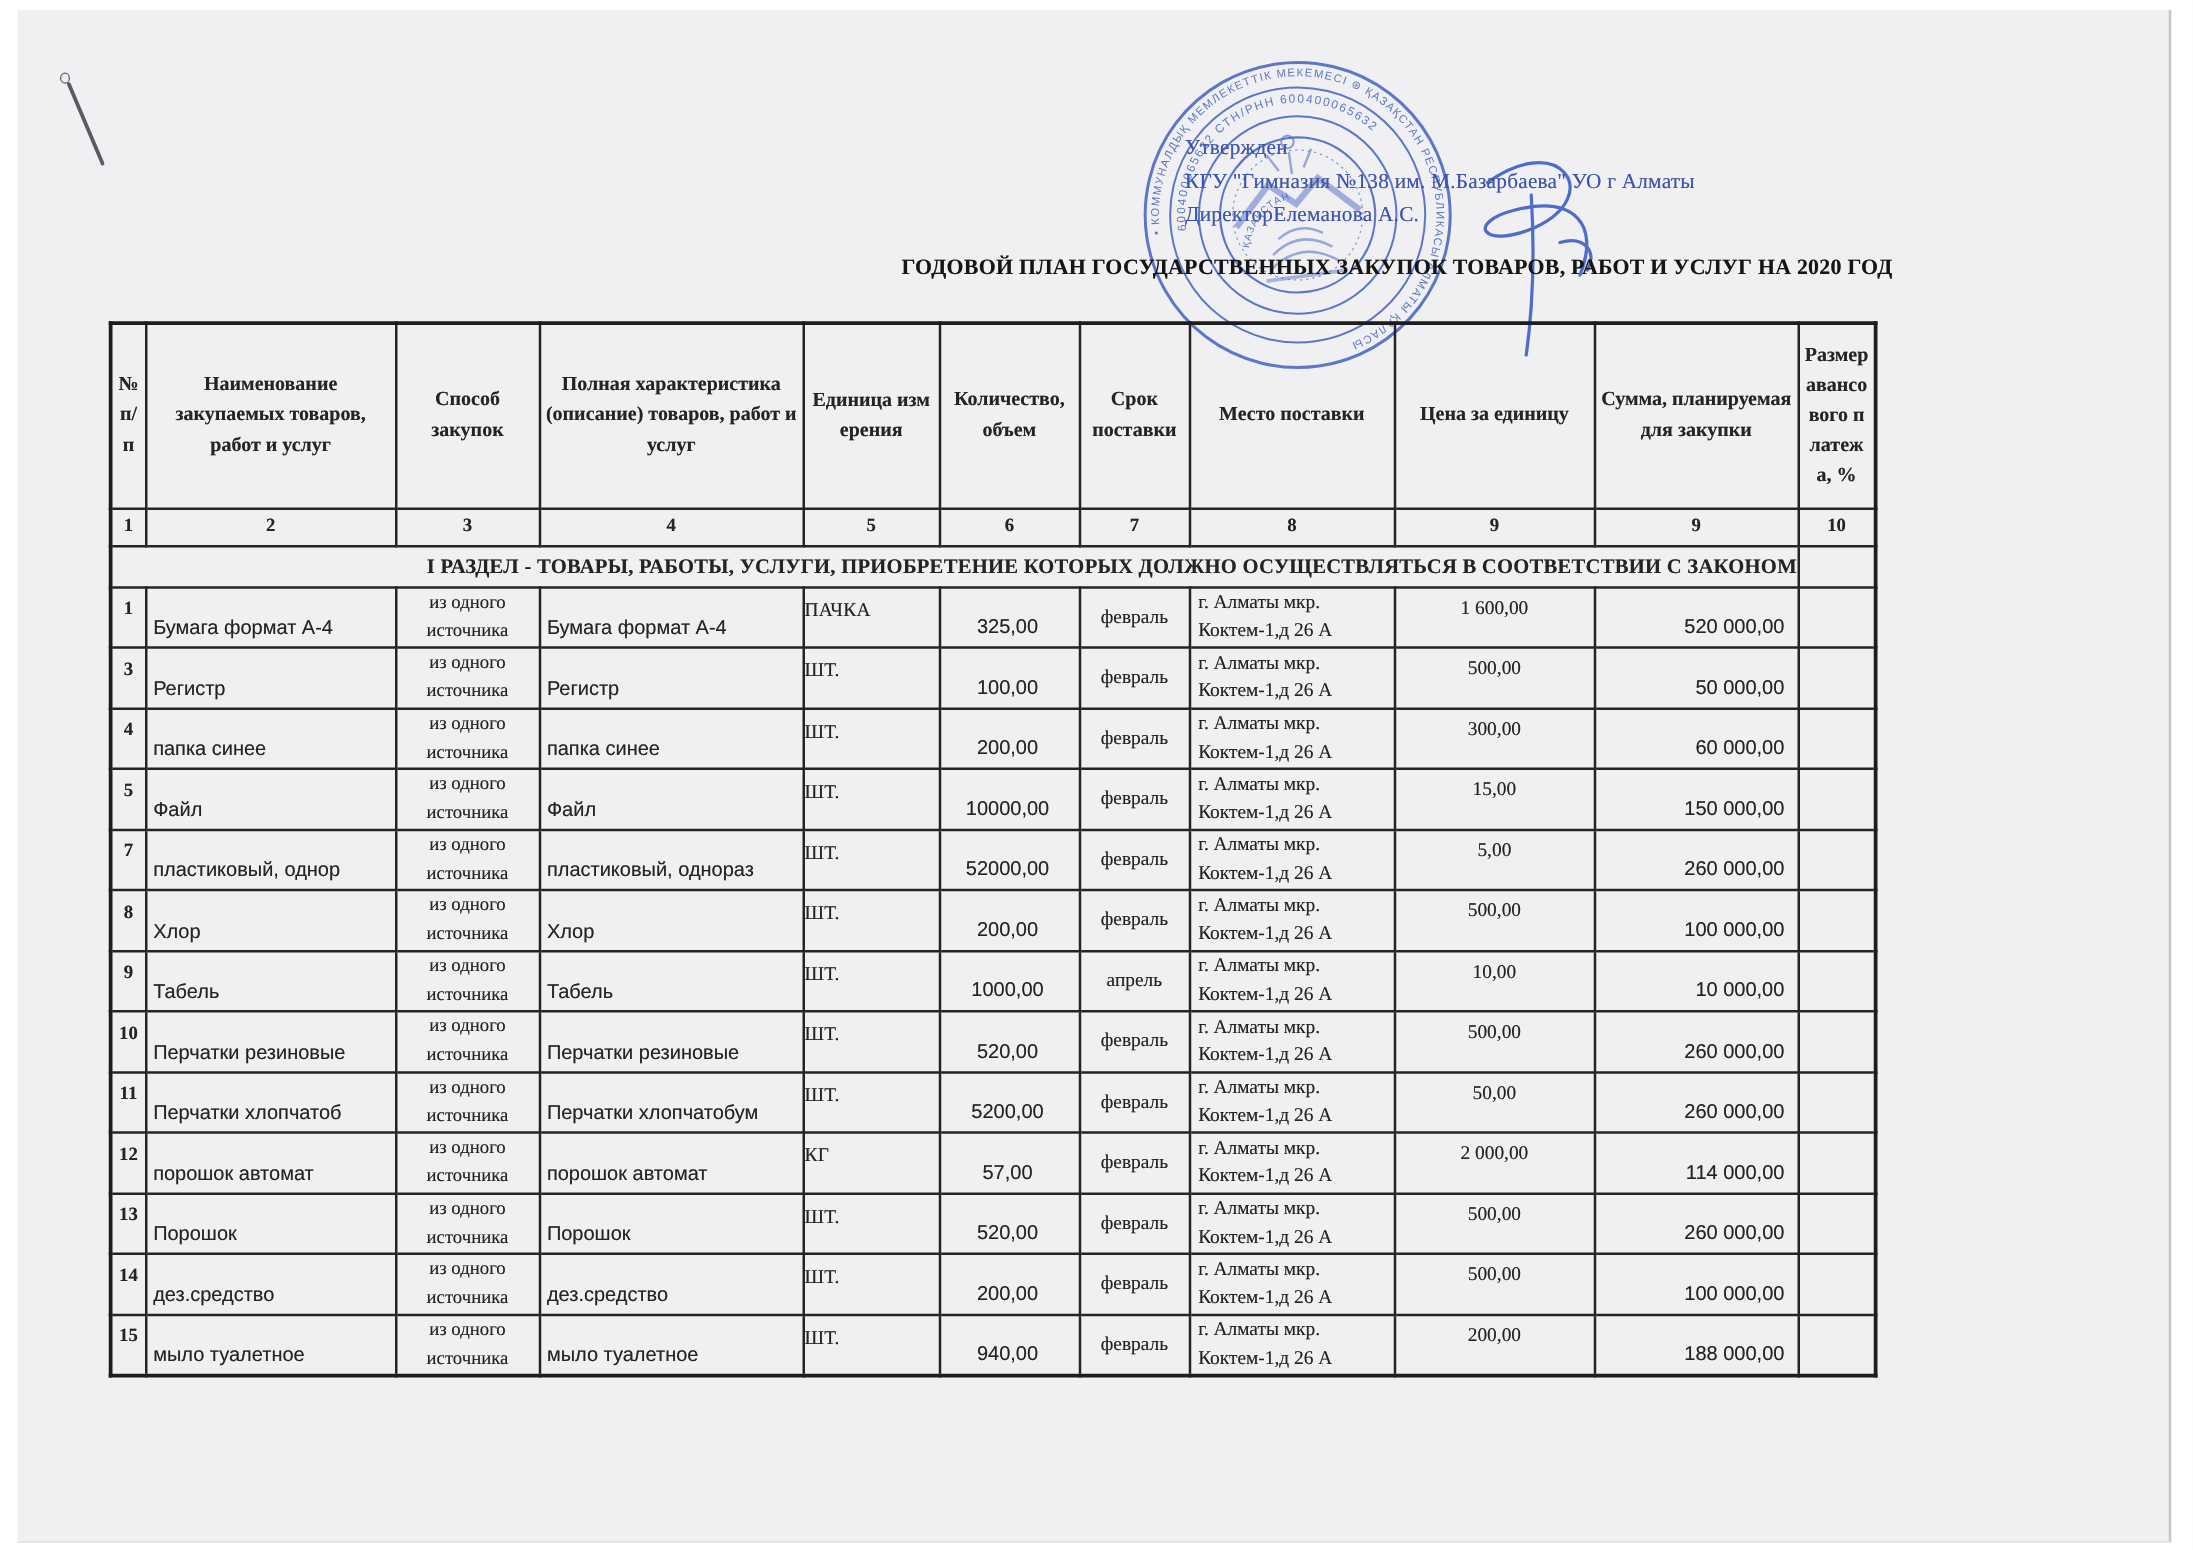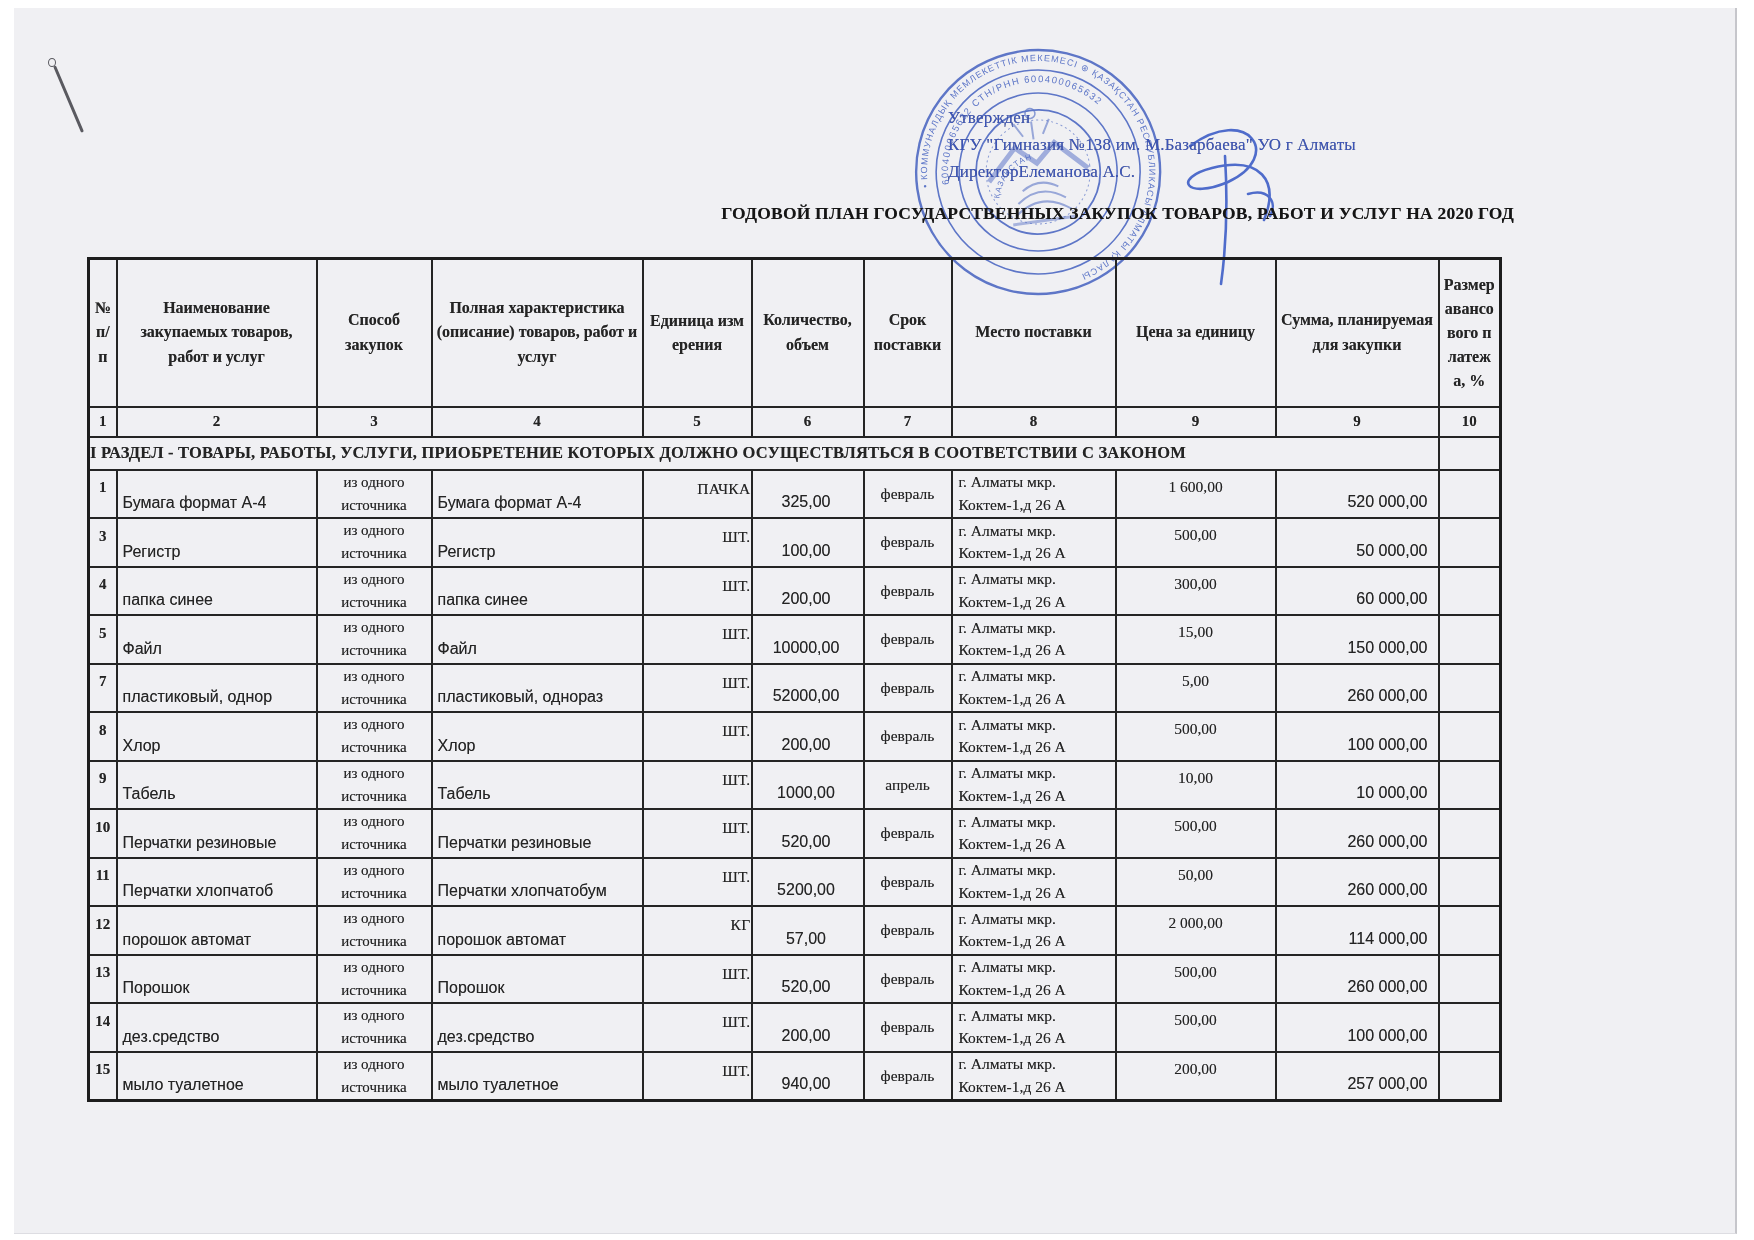--- a/index.html
+++ b/index.html
@@ -33,28 +33,28 @@
 
   
   table.plan { position:absolute; left:87px; top:257px; width:1412px;
                border-collapse:collapse; table-layout:fixed; color:#242424; }
   table.plan th, table.plan td { border:2px solid #242424; overflow:hidden; }
   table.plan { border:3px solid #1d1d1d; }
   tr.hdr th { height:148px; font-size:16px; font-weight:bold; text-align:center;
               vertical-align:middle; line-height:1.55; padding:2px 3px; }
   tr.hdr th:nth-child(5), tr.hdr th:nth-child(11) { word-break:break-all; line-height:1.5; }
   tr.nums td { height:30px; font-size:15px; font-weight:bold; text-align:center; vertical-align:middle; }
-  tr.section td { height:33px; font-size:16.5px; font-weight:bold; text-align:left;
+  tr.section td { height:33px; font-size:16.5px; font-weight:bold; text-align:right;
                   vertical-align:middle; letter-spacing:.2px; }
   tr.data td { height:47px; }
   td.c-num   { font-size:15px; font-weight:bold; text-align:center; vertical-align:middle; padding-bottom:12px; }
   td.c-name, td.c-desc { font-family:Liberation Sans, sans-serif; font-size:16px;
                vertical-align:bottom; padding:0 0 5px 5px; white-space:nowrap; }
   td.c-method{ font-size:15px; text-align:center; vertical-align:middle; line-height:1.55; padding:0 8px; }
-  td.c-unit  { font-size:15.5px; text-align:right; vertical-align:top; padding-top:9px; letter-spacing:.3px; }
+  td.c-unit  { font-size:15.5px; text-align:left; vertical-align:top; padding-top:9px; letter-spacing:.3px; }
   td.c-qty   { font-family:"Liberation Sans", sans-serif; font-size:16px; text-align:center;
                vertical-align:bottom; padding:0 3px 6px 0; }
   td.c-term  { font-size:15.5px; text-align:center; vertical-align:middle; }
   td.c-place { font-size:15.5px; text-align:left; vertical-align:middle; padding-left:6px;
                white-space:pre-line; line-height:1.45; }
   td.c-price { font-size:15.5px; text-align:center; vertical-align:top; padding-top:7px; }
   td.c-sum   { font-family:"Liberation Sans", sans-serif; font-size:16px; text-align:right;
                vertical-align:bottom; padding:0 10px 6px 0; }
   .ink { text-shadow:0 0 .4px rgba(20,20,20,.45); }
 </style>
@@ -335,17 +335,17 @@
         <td class="c-num">15</td>
         <td class="c-name">мыло туалетное</td>
         <td class="c-method">из одного источника</td>
         <td class="c-desc">мыло туалетное</td>
         <td class="c-unit">ШТ.</td>
         <td class="c-qty">940,00</td>
         <td class="c-term">февраль</td>
         <td class="c-place">г. Алматы мкр.
 Коктем-1,д 26 А</td>
         <td class="c-price">200,00</td>
-        <td class="c-sum">257 000,00</td>
+        <td class="c-sum">188 000,00</td>
         <td class="c-advance"></td>
       </tr>
     </tbody>
 </table>
 
 </body></html>

